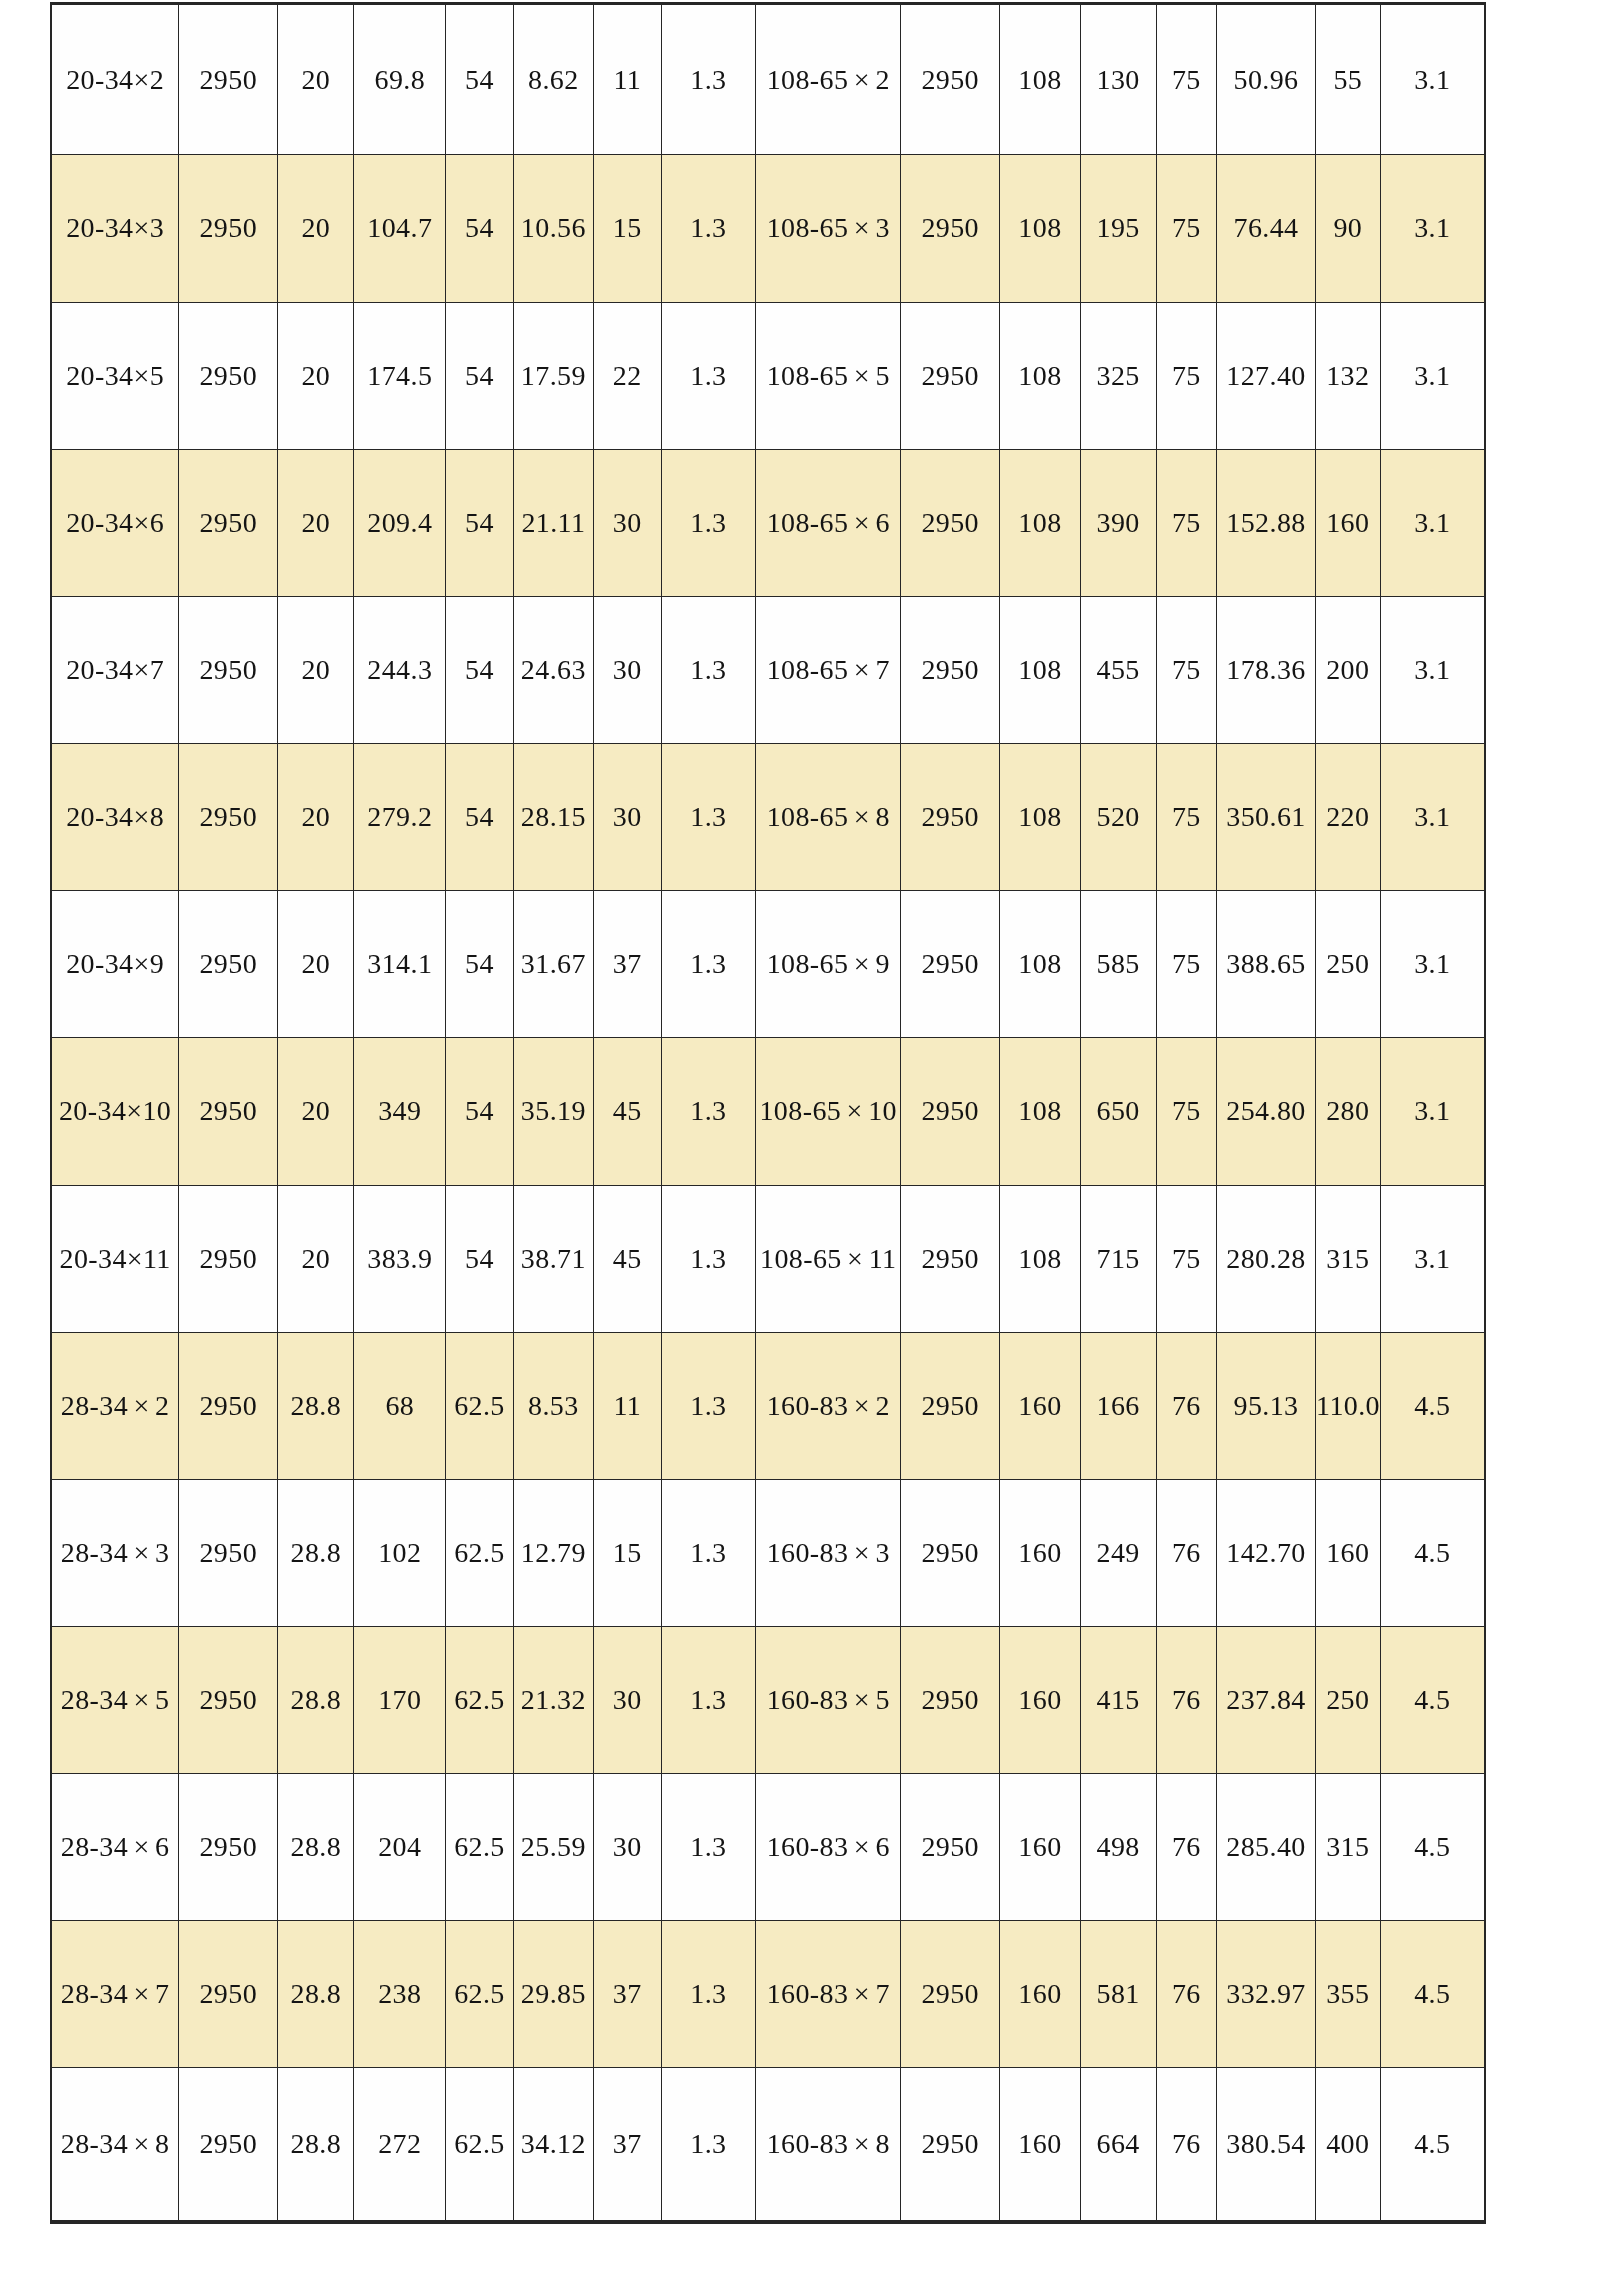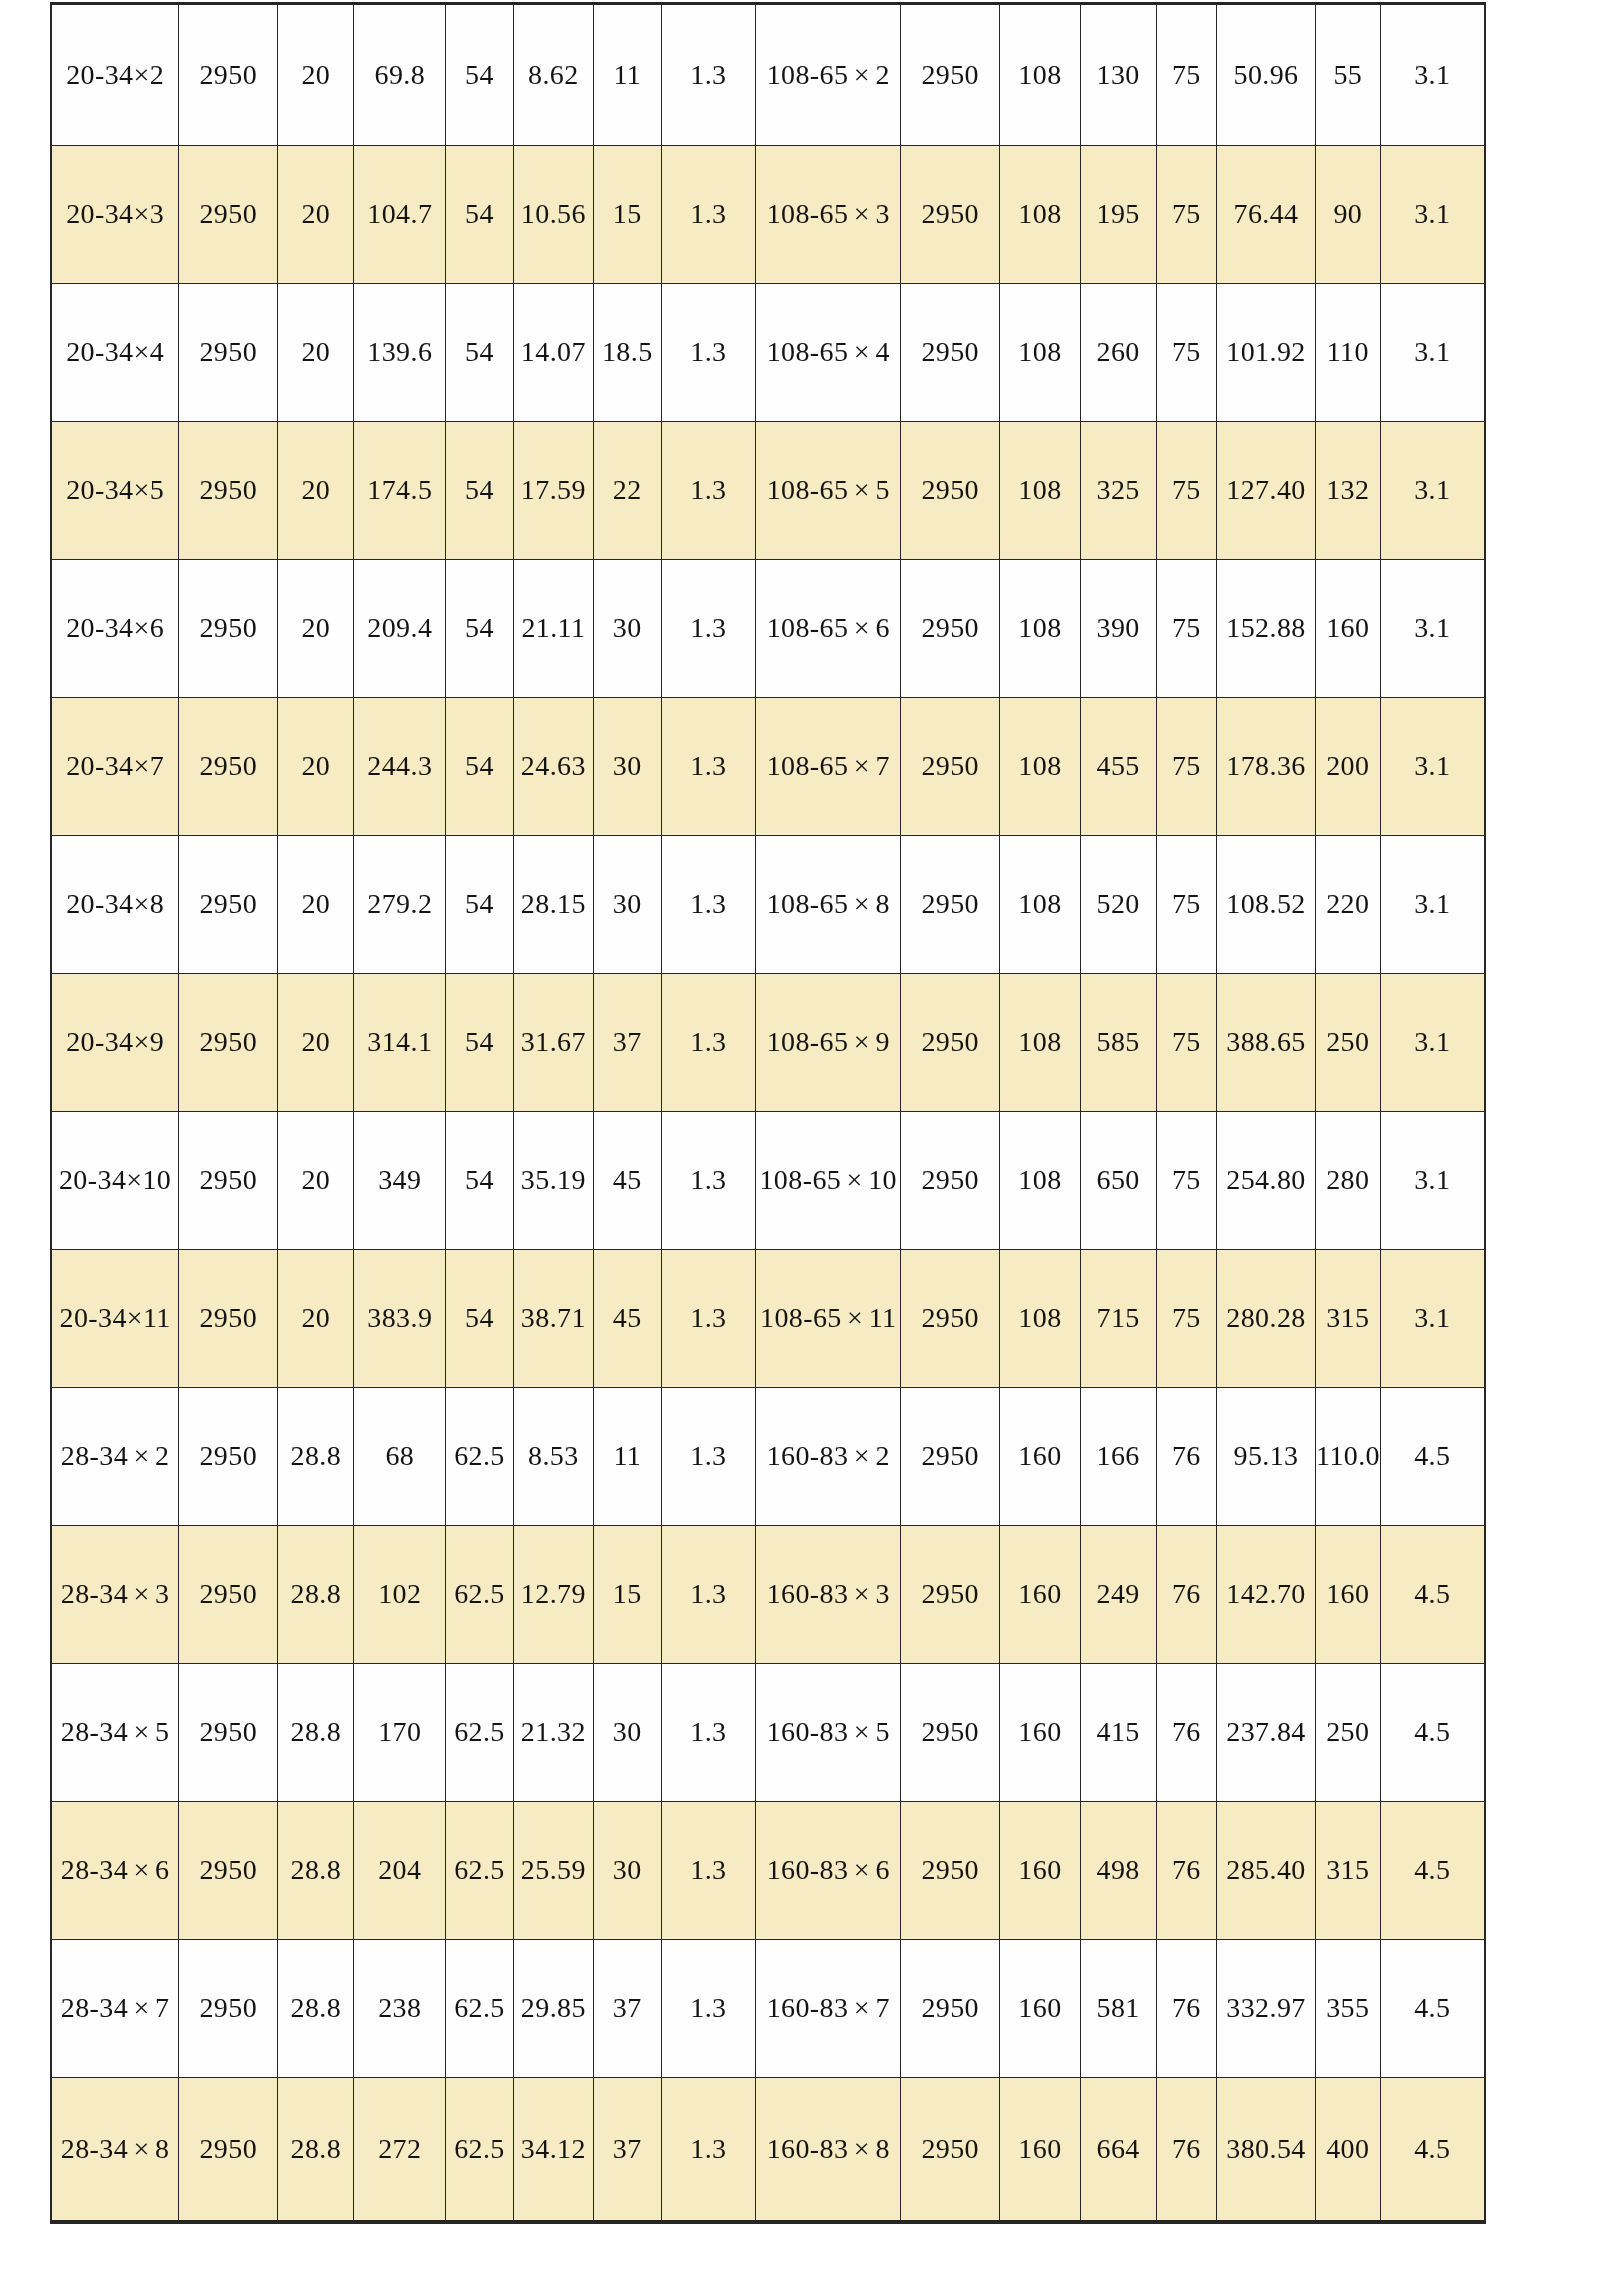--- a/index.html
+++ b/index.html
@@ -102,38 +102,20 @@
           <td>108-65<span class="wide-times">×</span>3</td>
           <td>2950</td>
           <td>108</td>
           <td>195</td>
           <td>75</td>
           <td>76.44</td>
           <td>90</td>
           <td>3.1</td>
         </tr>
         <tr>
-          <td>20-34×4</td>
-          <td>2950</td>
-          <td>20</td>
-          <td>139.6</td>
-          <td>54</td>
-          <td>14.07</td>
-          <td>18.5</td>
-          <td>1.3</td>
-          <td>108-65<span class="wide-times">×</span>4</td>
-          <td>2950</td>
-          <td>108</td>
-          <td>260</td>
-          <td>75</td>
-          <td>101.92</td>
-          <td>110</td>
-          <td>3.1</td>
-        </tr>
-        <tr>
           <td>20-34×5</td>
           <td>2950</td>
           <td>20</td>
           <td>174.5</td>
           <td>54</td>
           <td>17.59</td>
           <td>22</td>
           <td>1.3</td>
           <td>108-65<span class="wide-times">×</span>5</td>
           <td>2950</td>
@@ -187,21 +169,21 @@
           <td>279.2</td>
           <td>54</td>
           <td>28.15</td>
           <td>30</td>
           <td>1.3</td>
           <td>108-65<span class="wide-times">×</span>8</td>
           <td>2950</td>
           <td>108</td>
           <td>520</td>
           <td>75</td>
-          <td>108.52</td>
+          <td>350.61</td>
           <td>220</td>
           <td>3.1</td>
         </tr>
         <tr>
           <td>20-34×9</td>
           <td>2950</td>
           <td>20</td>
           <td>314.1</td>
           <td>54</td>
           <td>31.67</td>

